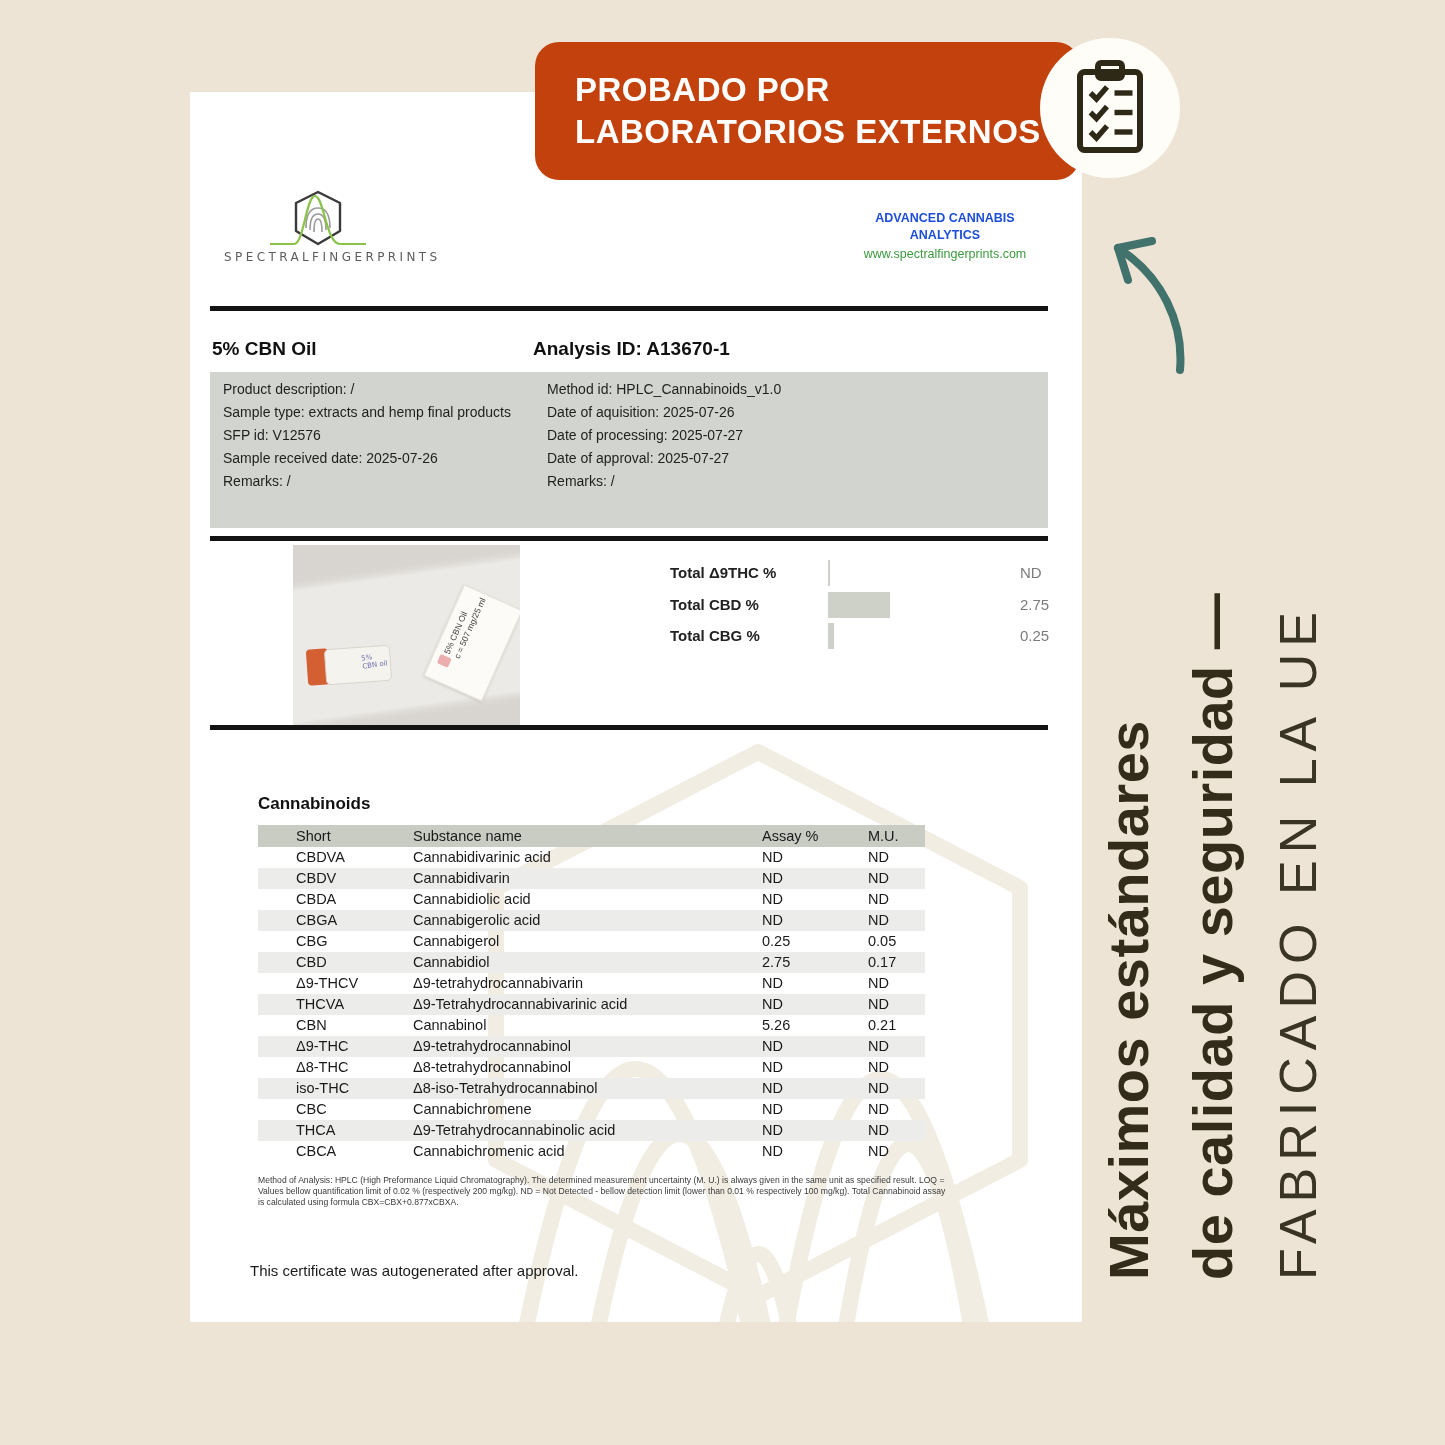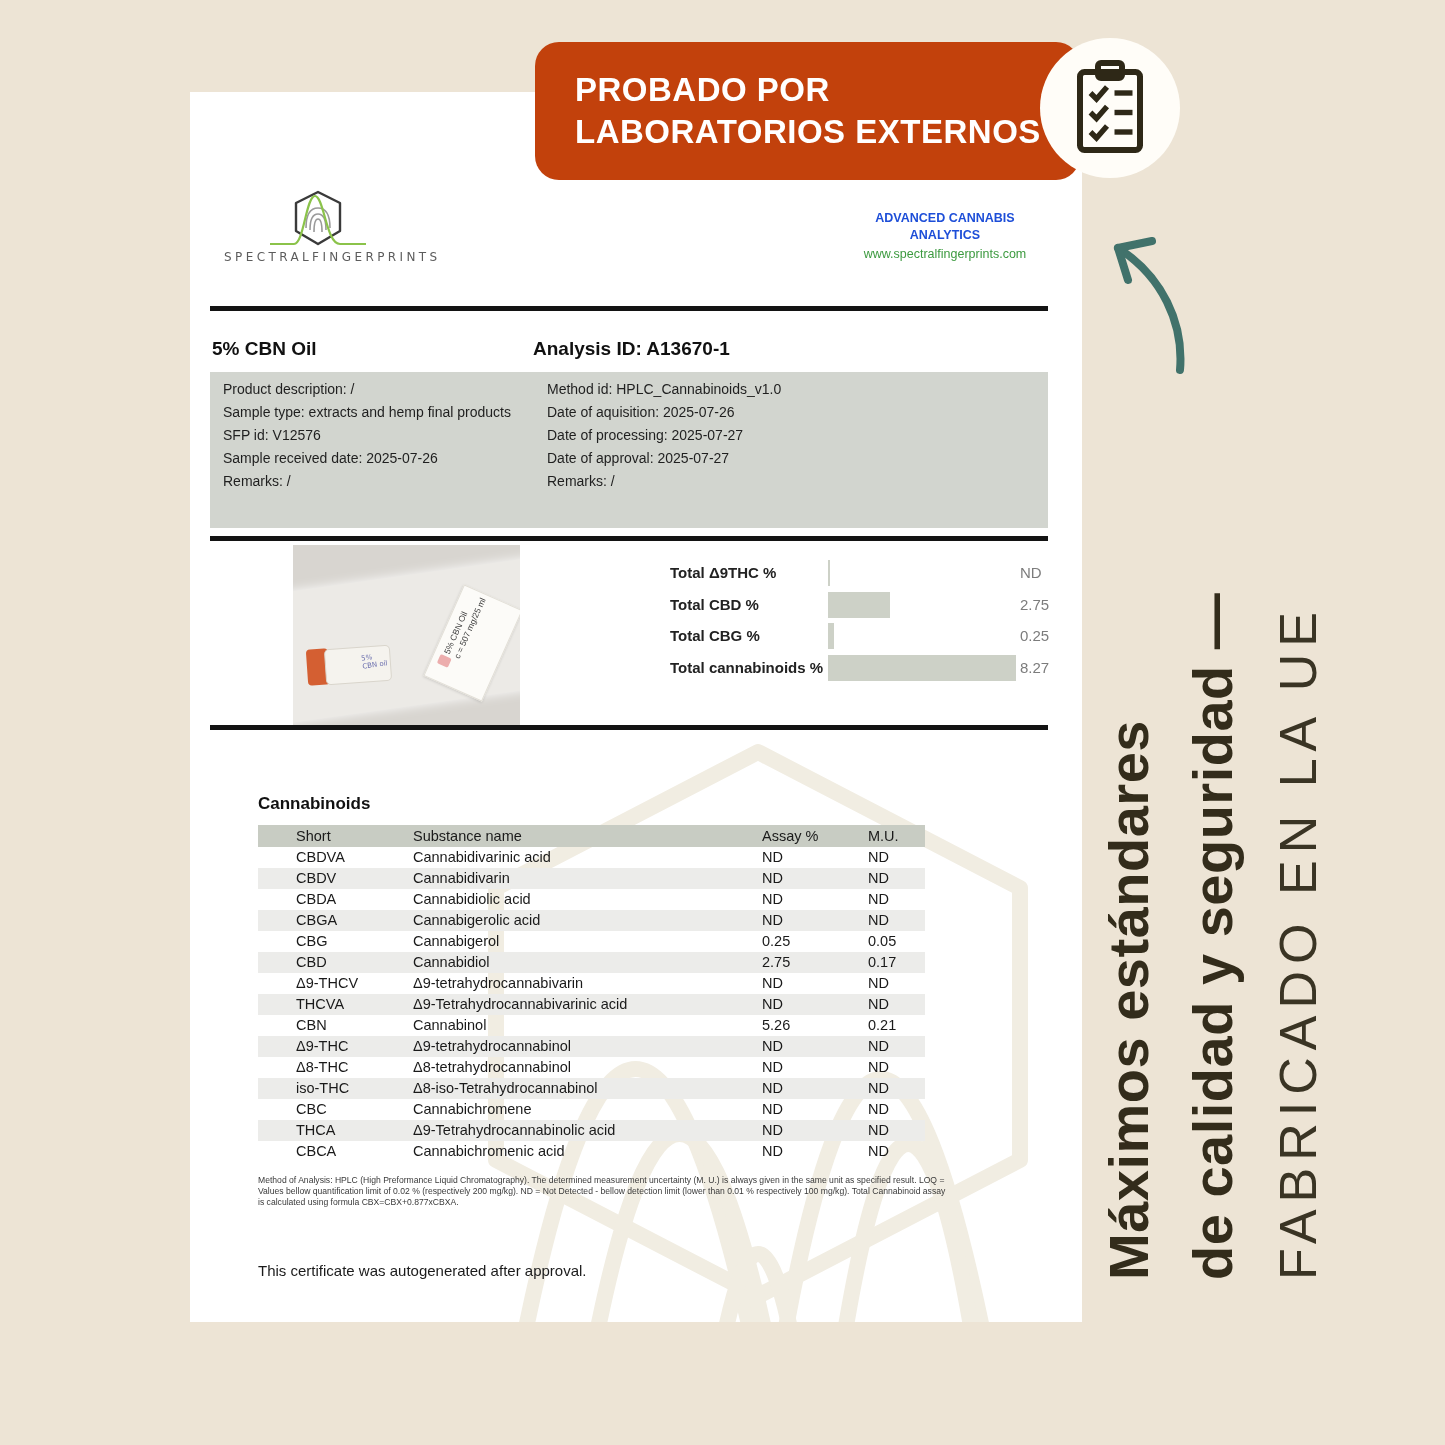--- a/index.html
+++ b/index.html
@@ -76,21 +76,21 @@
 
   
   .tbl-title{left:68px;top:702px;font-size:17px;font-weight:bold;color:#111;}
   .tbl{left:68px;top:733px;width:667px;font-size:14.5px;color:#1a1a1a;}
   .trow{display:grid;grid-template-columns:117px 349px 106px 95px;height:21px;line-height:21px;align-items:center;padding-left:28px;}
   .trow.head{background:#c8ccc3;height:22px;line-height:22px;}
   .trow.alt{background:#ececea;}
   .trow span{padding-left:10px;white-space:nowrap;overflow:hidden;}
 
   .fine-print{left:68px;top:1083px;width:694px;font-size:8.6px;line-height:11px;color:#3a3a3a;}
-  .footer-note{left:68px;top:1170px;font-size:15px;color:#1b1b1b;}
+  .footer-note{left:60px;top:1170px;font-size:15px;color:#1b1b1b;}
 </style>
 </head>
 <body>
 
 <div class="canvas">
 
   <div class="banner">
     <div class="bline">PROBADO POR</div>
     <div class="bline">LABORATORIOS EXTERNOS</div>
   </div>
@@ -190,25 +190,20 @@
         <div class="crow">
           <div class="clabel">Total CBD %</div>
           <div class="cbar" style="width: 62px; background: rgb(205, 209, 199);"></div>
           <div class="cval">2.75</div>
         </div>
         <div class="crow">
           <div class="clabel">Total CBG %</div>
           <div class="cbar" style="width: 6px; background: rgb(205, 209, 199);"></div>
           <div class="cval">0.25</div>
         </div>
-        <div class="crow">
-          <div class="clabel">Total cannabinoids %</div>
-          <div class="cbar" style="width: 188px; background: rgb(205, 209, 199);"></div>
-          <div class="cval">8.27</div>
-        </div>
       </div>
 
     <div class="pg rule" style="top:633px"></div>
 
     <div class="pg tbl-title">Cannabinoids</div>
     <div class="pg tbl">
       <div class="trow head">
         <span>Short</span>
         <span>Substance name</span>
         <span>Assay %</span>

